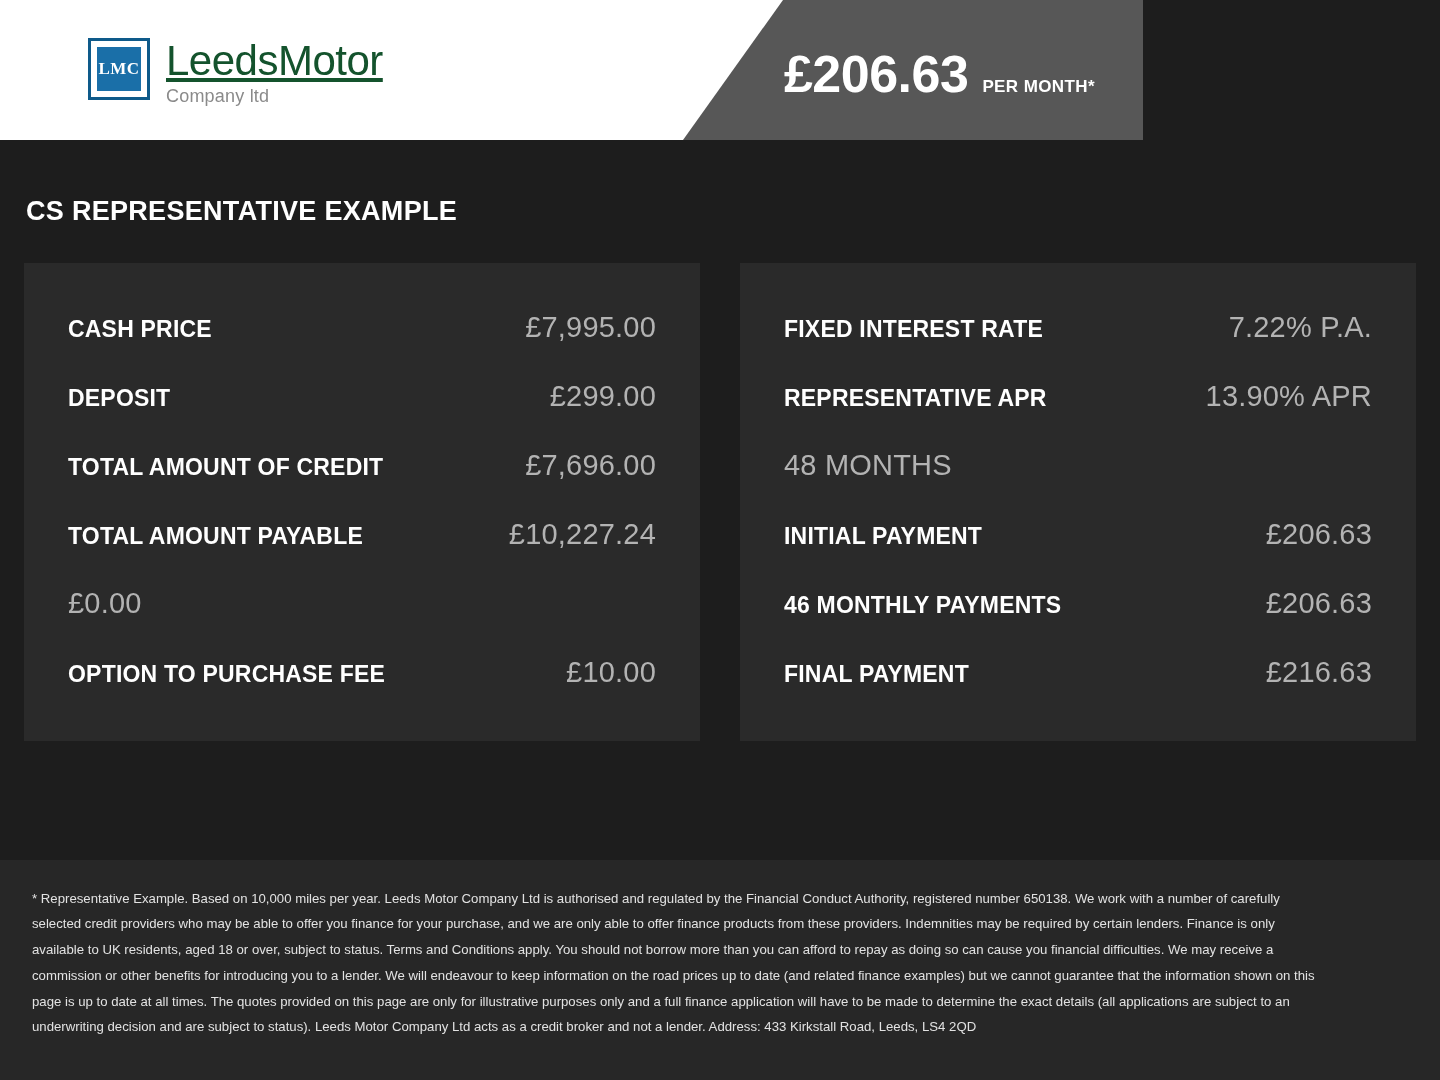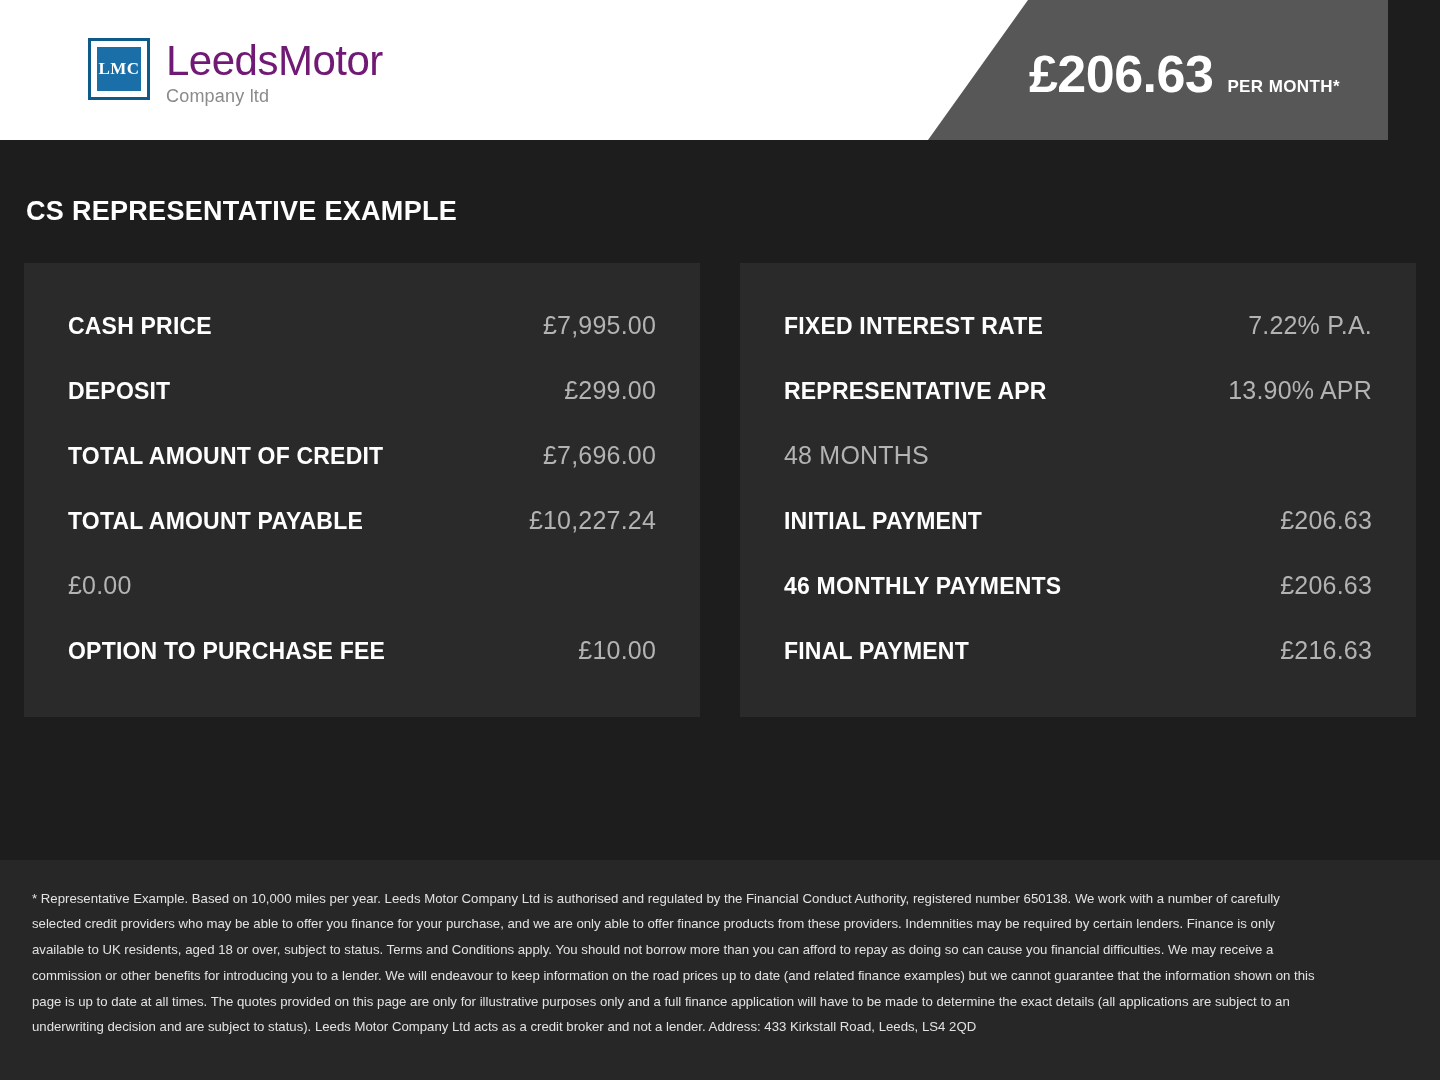--- a/index.html
+++ b/index.html
@@ -14,21 +14,21 @@
   .page {
     position: relative;
     width: 1440px;
     height: 1080px;
     background: #1d1d1d;
   }
 
   
   .header {
     position: relative;
-    width: 1388px;
+    width: 1143px;
     height: 140px;
     background: #ffffff;
     overflow: hidden;
   }
   .header-dark {
     position: absolute;
     top: 0;
     right: 0;
     width: 460px;
     height: 140px;
@@ -64,24 +64,25 @@
     align-items: center;
     justify-content: center;
     font-family: "Liberation Serif", serif;
   }
   .logo-text {
     margin-left: 16px;
     padding-top: 2px;
   }
   .logo-title {
     font-size: 42px;
-    color: #701a75;
+    color: #14532d;
     font-weight: 400;
     line-height: 1.0;
     letter-spacing: -0.5px;
+    text-decoration: underline;
   }
   .logo-sub {
     font-size: 18px;
     color: #8a8a8a;
     font-weight: 400;
     margin-top: 4px;
     letter-spacing: 0.2px;
   }
   .price-block {
     position: absolute;
@@ -134,21 +135,21 @@
   }
   .row-label {
     color: #ffffff;
     font-size: 23px;
     font-weight: 700;
     letter-spacing: 0.2px;
     white-space: nowrap;
   }
   .row-value {
     color: #b3b3b3;
-    font-size: 25px;
+    font-size: 29px;
     font-weight: 400;
     letter-spacing: 0.2px;
     white-space: nowrap;
   }
 
   
   .footer {
     position: absolute;
     left: 0;
     bottom: 0;

